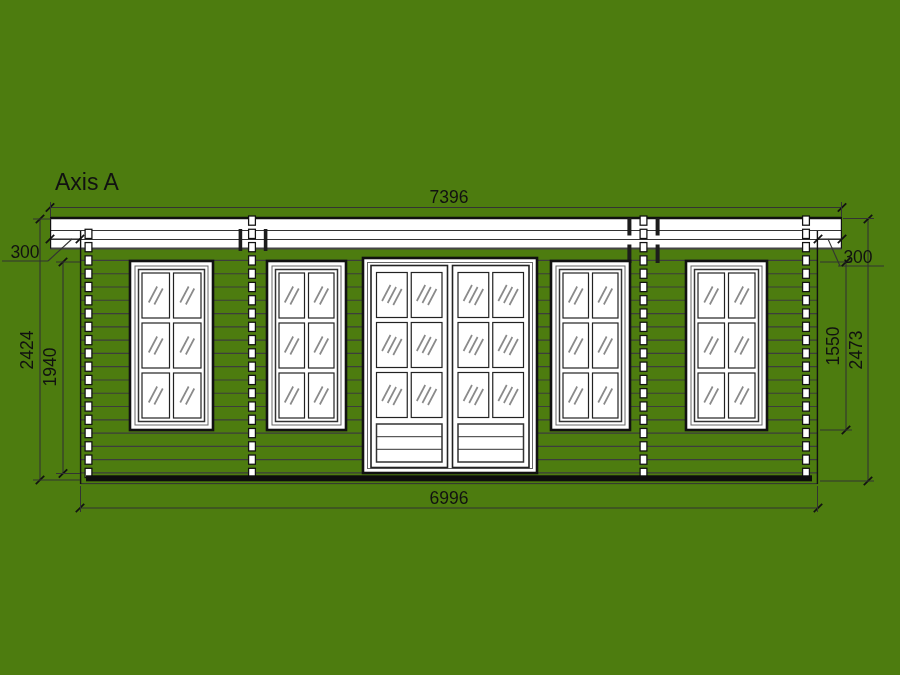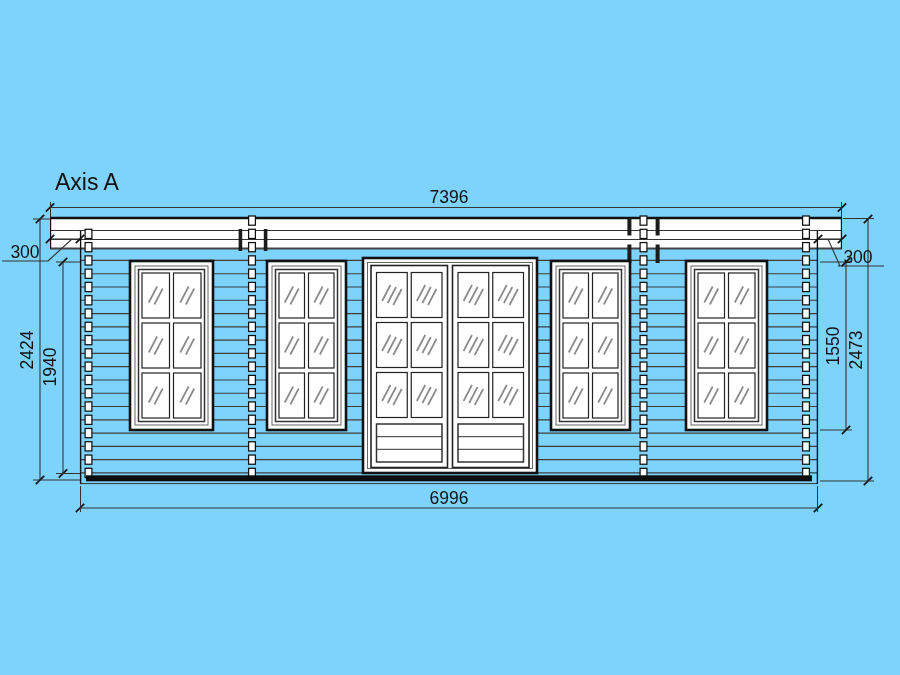--- a/index.html
+++ b/index.html
@@ -1,16 +1,16 @@
 <!DOCTYPE html>
 <html><head>
 <meta charset="utf-8">
 <style>
   html,body{margin:0;padding:0;background:#fff;}
-  #stage{position:relative;width:900px;height:675px;background:#7dd3fc;overflow:hidden;}
+  #stage{position:relative;width:900px;height:675px;background:#4d7c0f;overflow:hidden;}
   svg{position:absolute;left:0;top:0;}
   svg text{font-family:"Liberation Sans","DejaVu Sans",sans-serif;fill:#111;}
   .title-text{font-size:23px;}
   .dim-text{font-size:17.5px;}
 </style>
 </head>
 <body>
 
 <div id="stage">
   <svg id="art" width="900" height="675" viewBox="0 0 900 675">

